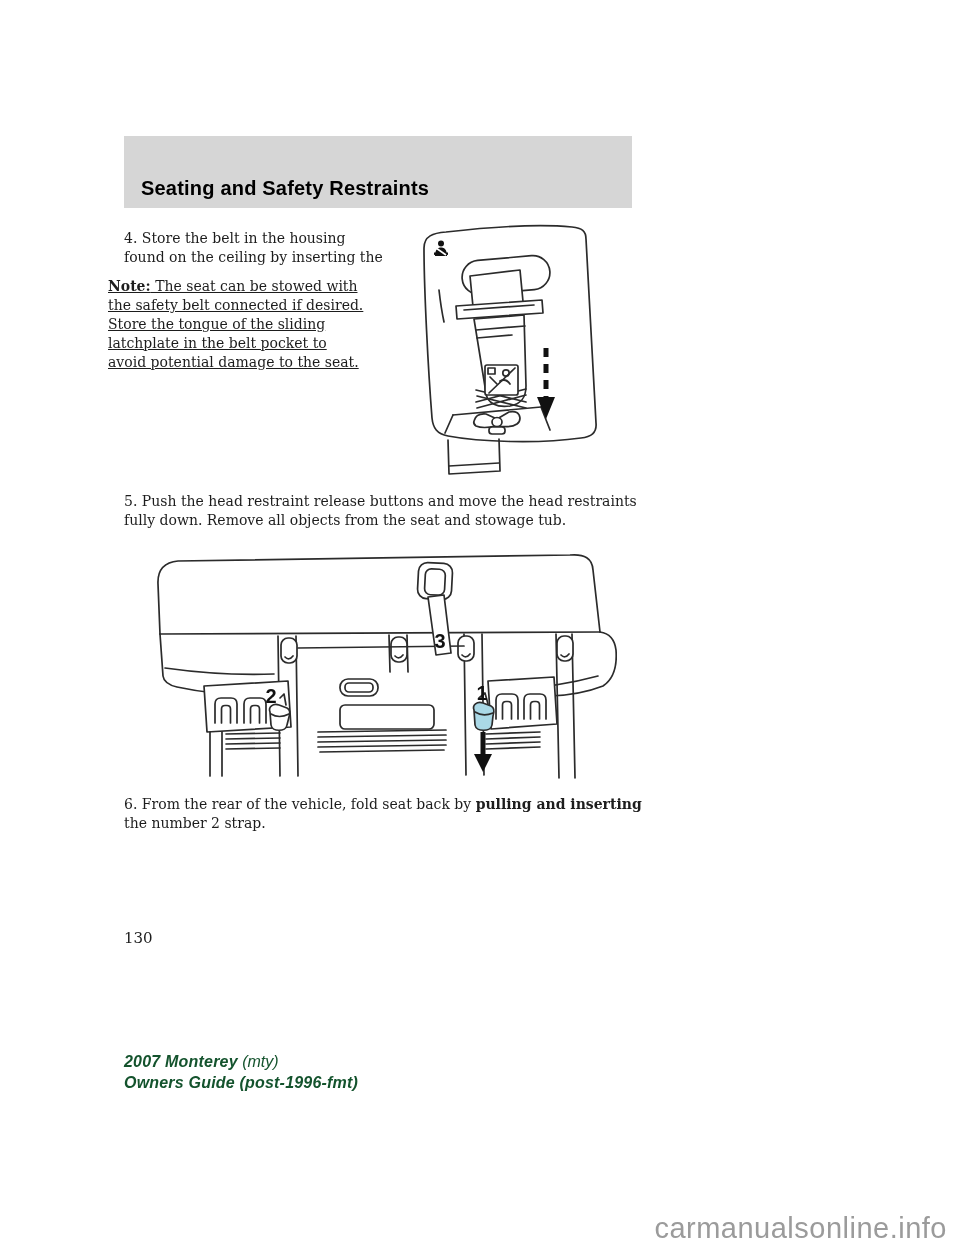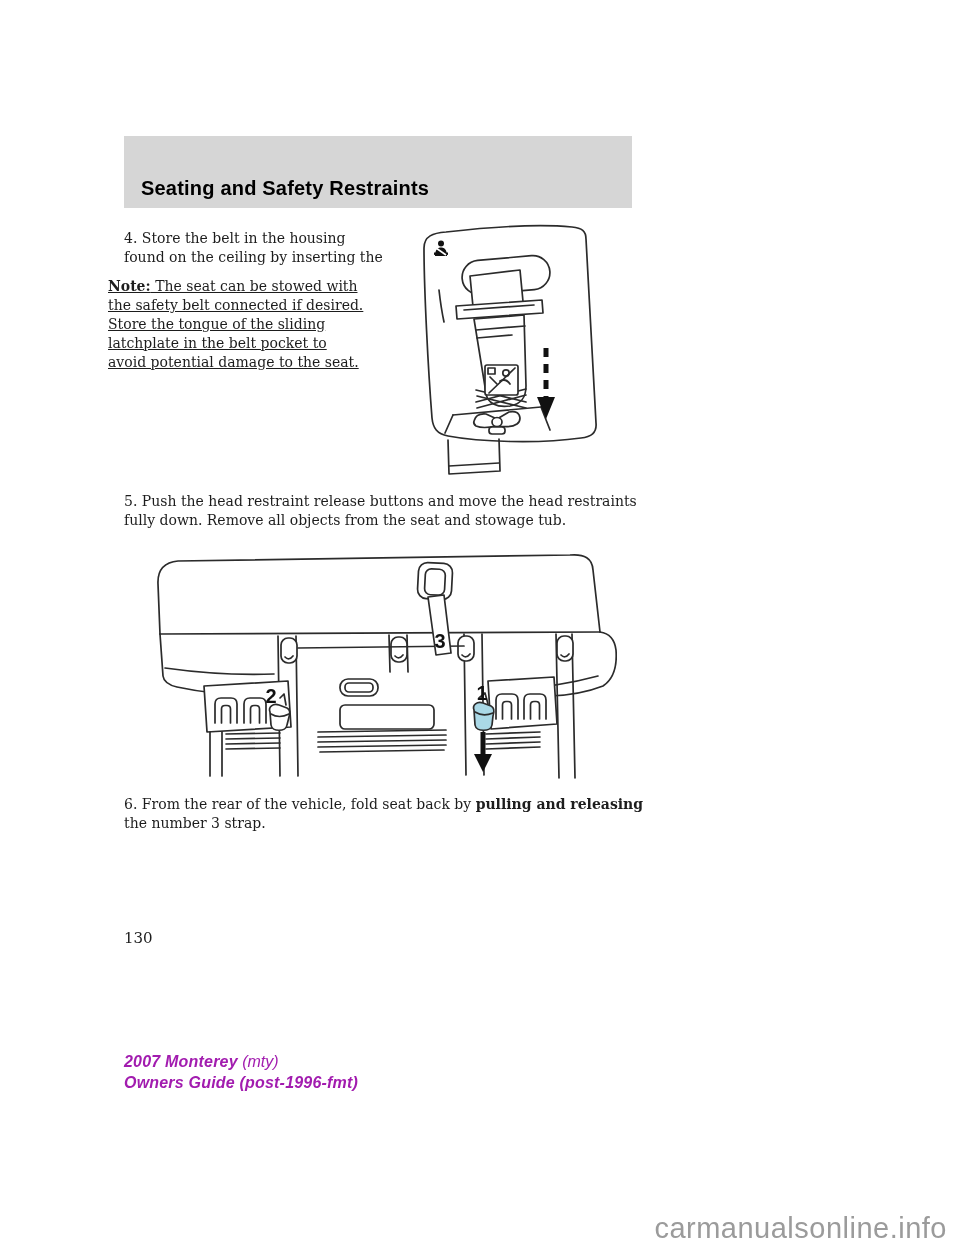--- a/index.html
+++ b/index.html
@@ -35,21 +35,21 @@
   svg{display:block;}
   svg text{
     font-family:"Liberation Sans",sans-serif;font-weight:bold;
     font-size:20px;fill:#111;text-anchor:middle;
   }
   
   #footer{
     left:124px;top:1051px;
     font-family:"Liberation Sans",sans-serif;
     font-style:italic;font-size:16px;line-height:21px;
-    color:#a21caf;white-space:nowrap;
+    color:#14532d;white-space:nowrap;
   }
   #footer .b{font-weight:bold;letter-spacing:0.2px;}
   
   #watermark{
     right:13px;top:1212px;
     font-family:"Liberation Sans",sans-serif;
     font-size:29px;color:#9b9b9b;letter-spacing:0.5px;
     white-space:nowrap;
   }
 </style>
@@ -212,22 +212,22 @@
       <polygon points="322,206 340,206 331,224" fill="#111"></polygon>
     </g>
 
     <text x="119" y="155">2</text>
     <text x="330" y="152">1</text>
     <text x="288" y="100">3</text>
   </svg>
 </div>
 
 <div class="abs bodytext" id="step6">
-  <div class="line"><span>6. From the rear of the vehicle, fold seat back by </span><span class="b">pulling and releasing</span></div>
-  <div class="line">the number 3 strap.</div>
+  <div class="line"><span>6. From the rear of the vehicle, fold seat back by </span><span class="b">pulling and inserting</span></div>
+  <div class="line">the number 2 strap.</div>
 </div>
 
 <div class="abs" id="page-number">130</div>
 
 <div class="abs" id="footer">
   <div><span class="b">2007 Monterey</span><span> (mty)</span></div>
   <div><span class="b">Owners Guide (post-1996-fmt)</span><span></span></div>
 </div>
 
 <div class="abs" id="watermark">carmanualsonline.info</div>

